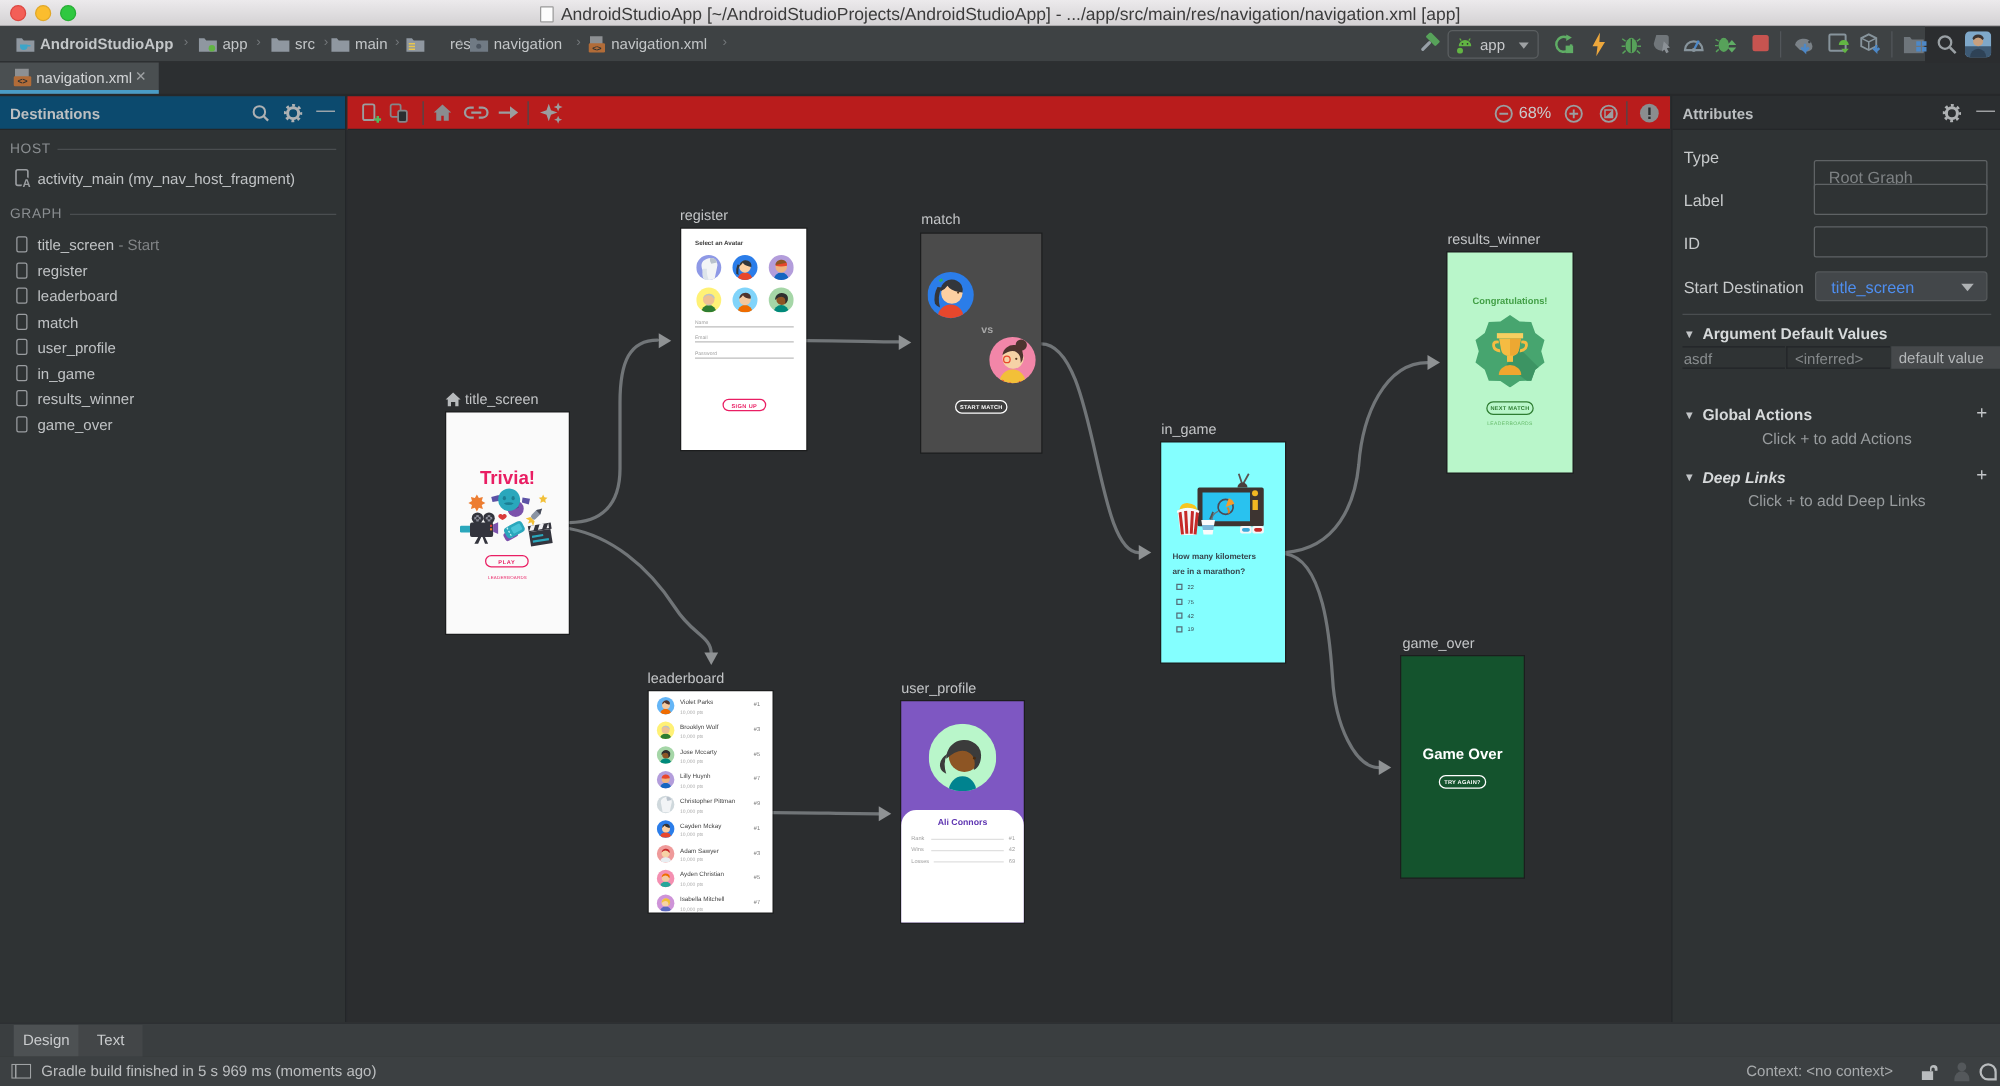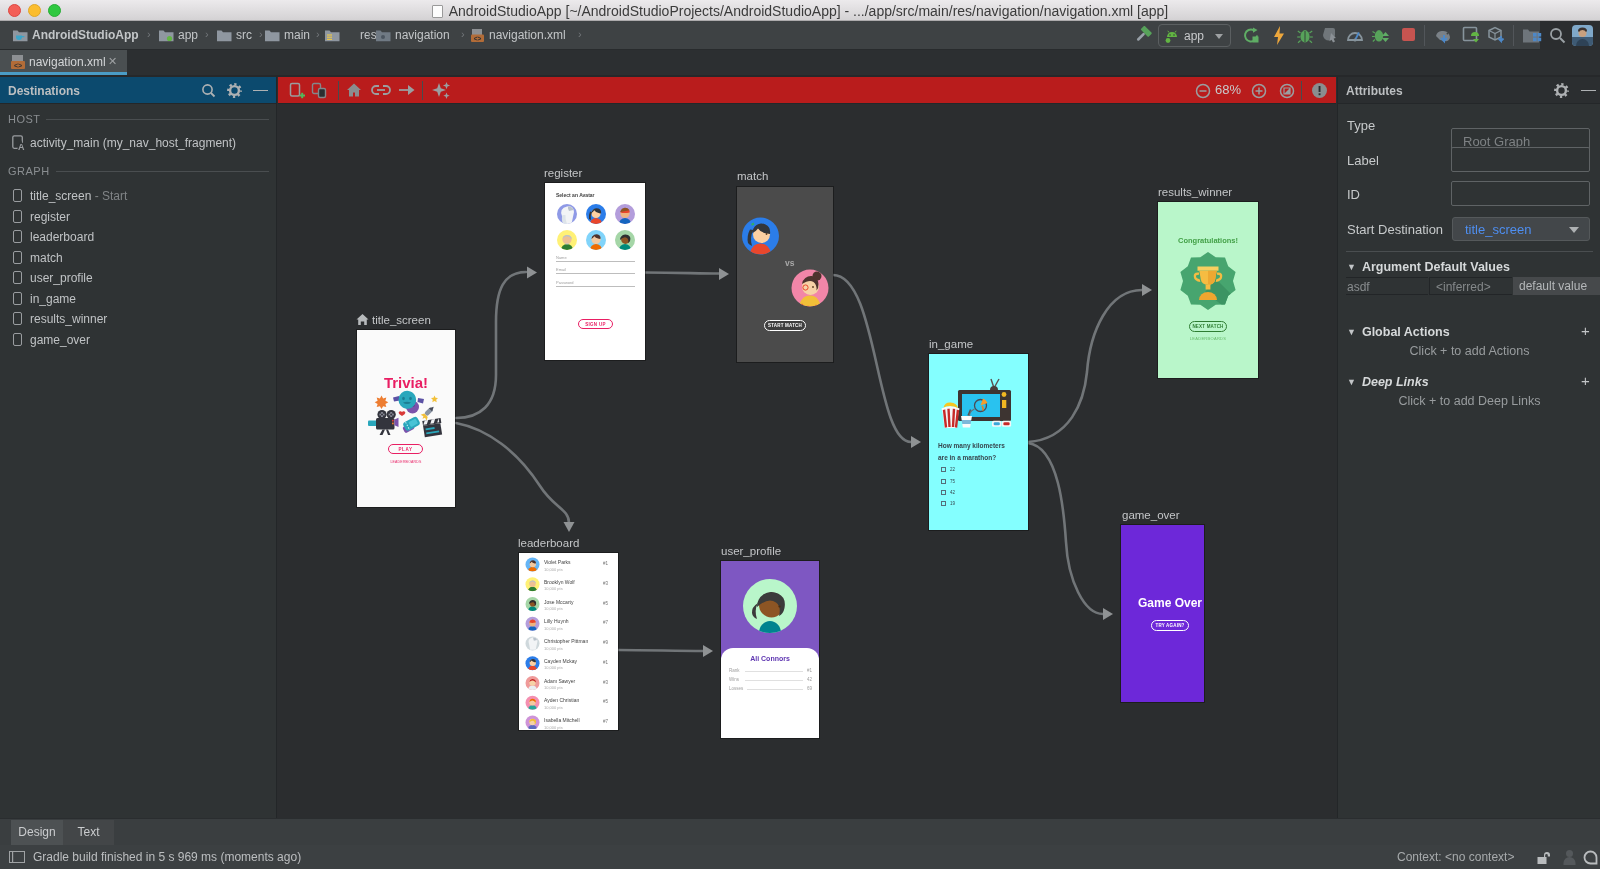--- a/index.html
+++ b/index.html
@@ -567,21 +567,21 @@
       <rect x="18.5" y="14.5" width="21" height="4.2" fill="#f7cf60"></rect>
       <path d="M20.3,18.7 h17.4 l-1.6,9.3 q-1,4.8 -7.1,4.8 q-6.1,0 -7.1,-4.8 z" fill="#f5bc42"></path>
       <path d="M29,18.7 h8.7 l-1.6,9.3 q-1,4.8 -7.1,4.8 z" fill="#eda832"></path>
       <rect x="26.6" y="32.5" width="4.8" height="5" fill="#f5bc42"></rect>
       <path d="M20,48 a9,8 0 0 1 18,0 z" fill="#efa62f"></path>
     </svg>
     <div class="pill" style="left:31px;top:119px;width:38px;height:10.5px;border:1px solid #2e7d32;color:#2e7d32;font-size:4.5px;line-height:9.5px;letter-spacing:0.2px;">NEXT MATCH</div>
     <div style="position:absolute;left:0;top:133.5px;width:100px;text-align:center;font-size:4px;color:#66bb6a;letter-spacing:0.3px;">LEADERBOARDS</div>
   </div>
   <div class="cardlabel" style="left:844px;top:432px;">game_over</div>
-  <div class="card" style="left:843px;top:448px;width:83px;height:177px;background:#6d28d9;">
+  <div class="card" style="left:843px;top:448px;width:98px;height:177px;background:#14532d;">
     <div style="position:absolute;left:0;top:71px;width:98px;text-align:center;font-size:12px;font-weight:bold;color:#ffffff;">Game Over</div>
     <div class="pill" style="left:30px;top:95px;width:38px;height:10.5px;border:1px solid #ffffff;color:#ffffff;font-size:4.5px;line-height:9.5px;letter-spacing:0.2px;">TRY AGAIN?</div>
   </div>
   <div class="cardlabel" style="left:240px;top:460px;">leaderboard</div>
   <div class="card" style="left:241px;top:476px;width:99px;height:177px;background:#ffffff;overflow:hidden;">
     <svg class="abs" style="left:6px;top:4px" width="15" height="172" viewBox="0 0 15 172">
       <defs>
         <clipPath id="lb1">
             <circle cx="7.5" cy="7.5" r="7"></circle>
           </clipPath>

